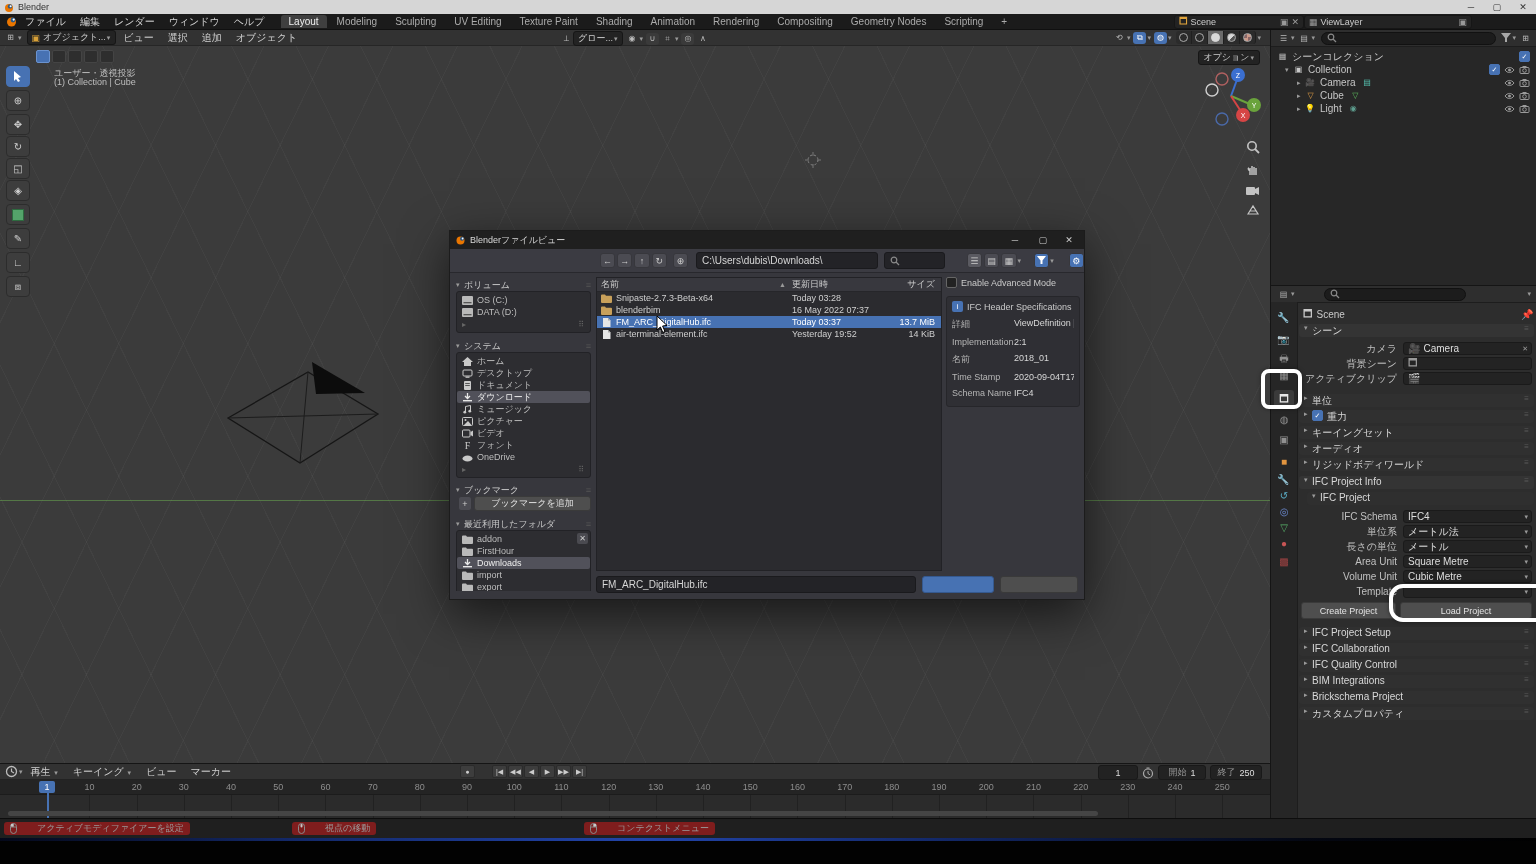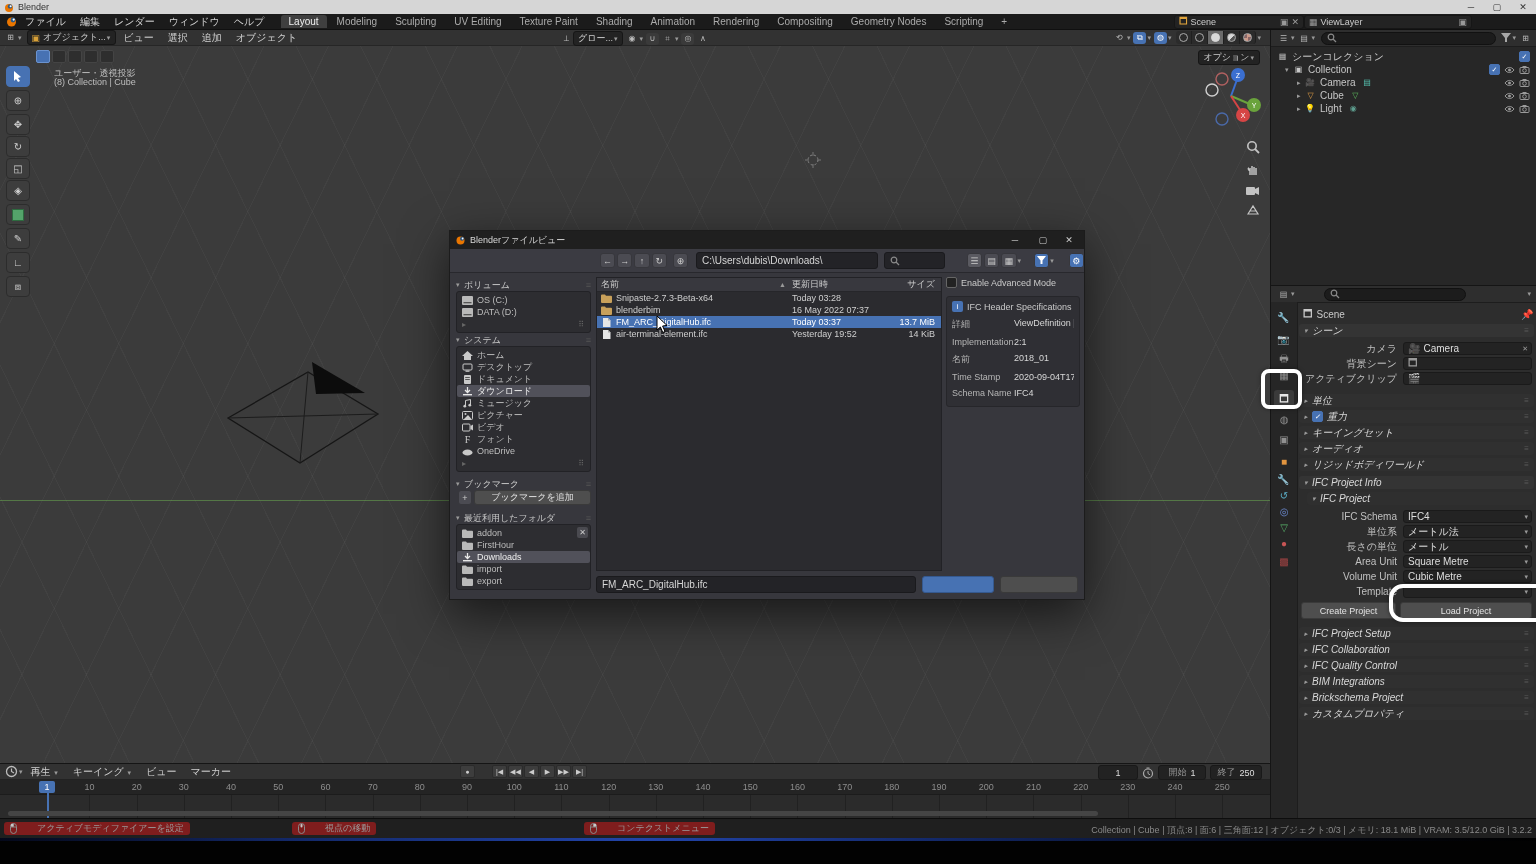--- a/index.html
+++ b/index.html
@@ -55,21 +55,21 @@
 
   
   #props{position:absolute;left:1270px;top:286px;width:266px;height:532px;background:#2d2d2d;border-left:1px solid #151515;box-sizing:border-box;font-size:10px;}
   #ptabs{position:absolute;left:0;top:16px;width:26px;bottom:0;background:#262626;border-right:1px solid #1d1d1d;}
   .ptab{position:absolute;left:3px;width:20px;height:18px;display:flex;align-items:center;justify-content:center;font-size:10px;color:#909090;}
   .pcontent{position:absolute;left:26px;top:16px;right:0;bottom:0;}
   .prow{position:absolute;left:4px;right:4px;height:13px;display:flex;align-items:center;}
   .plabel{width:96px;text-align:right;padding-right:6px;color:#c0c0c0;white-space:nowrap;overflow:hidden;}
   .pfield{flex:1;background:#232323;border:1px solid #1a1a1a;border-radius:3px;height:13px;display:flex;align-items:center;padding:0 4px;color:#dedede;position:relative;box-sizing:border-box;}
   .pfield .dd{position:absolute;right:3px;font-size:7px;color:#999;}
-  .sect{position:absolute;left:2px;right:2px;height:13px;background:#343434;border-radius:3px;display:flex;align-items:center;padding:0 5px;color:#d8d8d8;box-sizing:border-box;font-style:italic;}
+  .sect{position:absolute;left:2px;right:2px;height:13px;background:#343434;border-radius:3px;display:flex;align-items:flex-start;padding:0 5px;color:#d8d8d8;box-sizing:border-box;}
   .sect .grip{margin-left:auto;color:#5a5a5a;font-size:8px;}
   .pbtn{background:#4e4e4e;border:1px solid #3a3a3a;border-radius:3px;height:15px;display:flex;align-items:center;justify-content:center;color:#e2e2e2;font-size:9px;}
   .chk{width:9px;height:9px;border:1px solid #666;border-radius:2px;background:#222;display:inline-flex;align-items:center;justify-content:center;font-size:7px;color:#fff;}
   .chk.on{background:#4772b3;border-color:#4772b3;}
 
   
   #dlg{position:absolute;left:449px;top:230px;width:636px;height:370px;background:#37373d;border:1px solid #1c1c1c;box-shadow:0 14px 44px rgba(0,0,0,.6);box-sizing:border-box;font-size:10px;z-index:30;}
   #dlgtitle{position:absolute;left:0;top:0;width:100%;height:18px;background:#1f1f1f;color:#d8d8d8;display:flex;align-items:center;font-size:9px;}
   #dlgtools{position:absolute;left:0;top:18px;width:100%;height:24px;background:#3b3b42;border-bottom:1px solid #28282d;display:flex;align-items:center;box-sizing:border-box;}
   .navbtn{width:16px;height:15px;background:#4b4b52;border:1px solid #37373c;border-radius:3px;margin-left:2px;display:flex;align-items:center;justify-content:center;color:#ccc;font-size:9px;box-sizing:border-box;}
@@ -256,21 +256,21 @@
       <span class="selmode"></span>
       <span class="selmode"></span>
     </div>
 
     <div class="chip abs" style="right:10px;top:20px;height:13px">
       <span>オプション</span>
         <span class="caret">▾</span>
     </div>
 
     <div class="abs tinytxt" style="left:54px;top:37px">ユーザー・透視投影</div>
-    <div class="abs tinytxt" style="left:54px;top:47px">(8) Collection | Cube</div>
+    <div class="abs tinytxt" style="left:54px;top:47px">(1) Collection | Cube</div>
 
     <div class="toolbtn active" style="top:36px">
         <svg width="10" height="11">
           <polygon points="1,0 8,6 5,7 7,10 5,11 3,8 1,10" fill="#fff"></polygon>
         </svg>
       </div>
     <div class="toolbtn" style="top:60px">⊕</div>
     <div class="toolbtn" style="top:84px">✥</div>
     <div class="toolbtn" style="top:106px">↻</div>
     <div class="toolbtn" style="top:128px">◱</div>
@@ -649,21 +649,21 @@
         <div class="siderow">
             <svg class="fico" viewBox="0 0 11 9">
               <rect width="11" height="9" rx="1" fill="#b9b9b9"></rect>
               <rect x="1.5" y="6" width="8" height="1.3" fill="#555"></rect>
             </svg>
             <span>DATA (D:)</span>
           </div>
         <div class="siderow" style="color:#666;font-size:8px">▸<span style="margin-left:auto;margin-right:6px">⠿</span></div>
       </div>
 
-      <div class="sidehead" style="margin-top:1px">
+      <div class="sidehead" style="margin-top:7px">
           <span class="tri">▾</span>
           <span>システム</span>
           <span style="margin-left:auto;color:#555">≡</span>
         </div>
       <div class="sidebox">
         <div class="siderow">
             <svg class="fico" viewBox="0 0 11 9">
               <polygon points="5.5,0 11,5 9,5 9,9 2,9 2,5 0,5" fill="#c9c9c9"></polygon>
             </svg>
             <span>ホーム</span>
@@ -991,21 +991,20 @@
       <span>視点の移動</span>
     </div>
     <div class="hintchip" style="left:584px">
       <svg width="7" height="11">
           <rect x="0.5" y="0.5" width="6" height="10" rx="3" fill="none" stroke="#8a8a8a"></rect>
           <path d="M0.5 4 H6.5 M3.5 0.5 V4" stroke="#8a8a8a"></path>
           <rect x="3.6" y="0.8" width="2.6" height="3" rx="1.2" fill="#c9c9c9"></rect>
         </svg>
       <span>コンテクストメニュー</span>
     </div>
-    <span style="position:absolute;right:4px;top:5px;color:#8a8a8a">Collection | Cube | 頂点:8 | 面:6 | 三角面:12 | オブジェクト:0/3 | メモリ: 18.1 MiB | VRAM: 3.5/12.0 GiB | 3.2.2</span>
   </div>
 
   <div id="bottomstrip">
       <div id="blueline"></div>
     </div>
 
 
   <div class="annot" style="left:1261px;top:369px;width:33px;height:32px;border-radius:8px"></div>
   <div class="annot" style="left:1389px;top:584px;width:158px;height:30px;border-radius:14px"></div>
 

